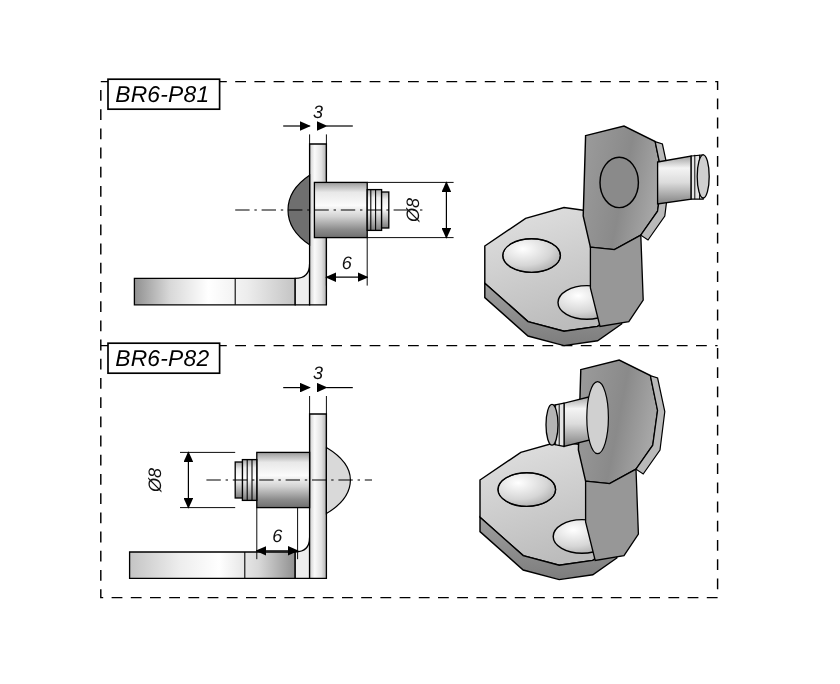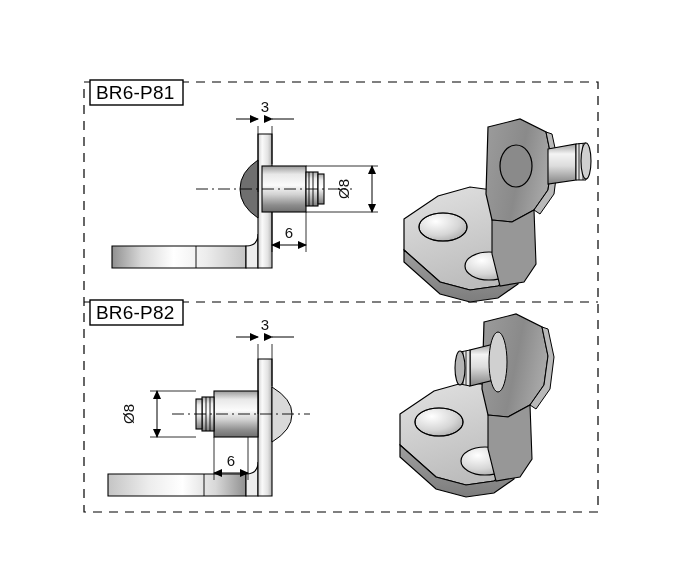--- a/index.html
+++ b/index.html
@@ -1,21 +1,21 @@
 <!DOCTYPE html>
 <html><head>
 <meta charset="utf-8">
 <style>
   html,body{margin:0;padding:0;}
   body{
     width:700px;height:570px;background:#ffffff;
     font-family:"Liberation Sans",sans-serif;
     overflow:hidden;position:relative;
   }
-  #stage{position:absolute;left:0;top:14px;width:700px;height:409px;}
+  #stage{position:absolute;left:0;top:0;width:700px;height:409px;font-style:italic;}
   svg{display:block;}
   .dimtext{
     font-family:"Liberation Sans",sans-serif;
     font-size:15px;fill:#111111;
   }
   .labeltext{
     font-family:"Liberation Sans",sans-serif;
     font-size:19px;fill:#000000;letter-spacing:0.2px;
   }
 </style>

